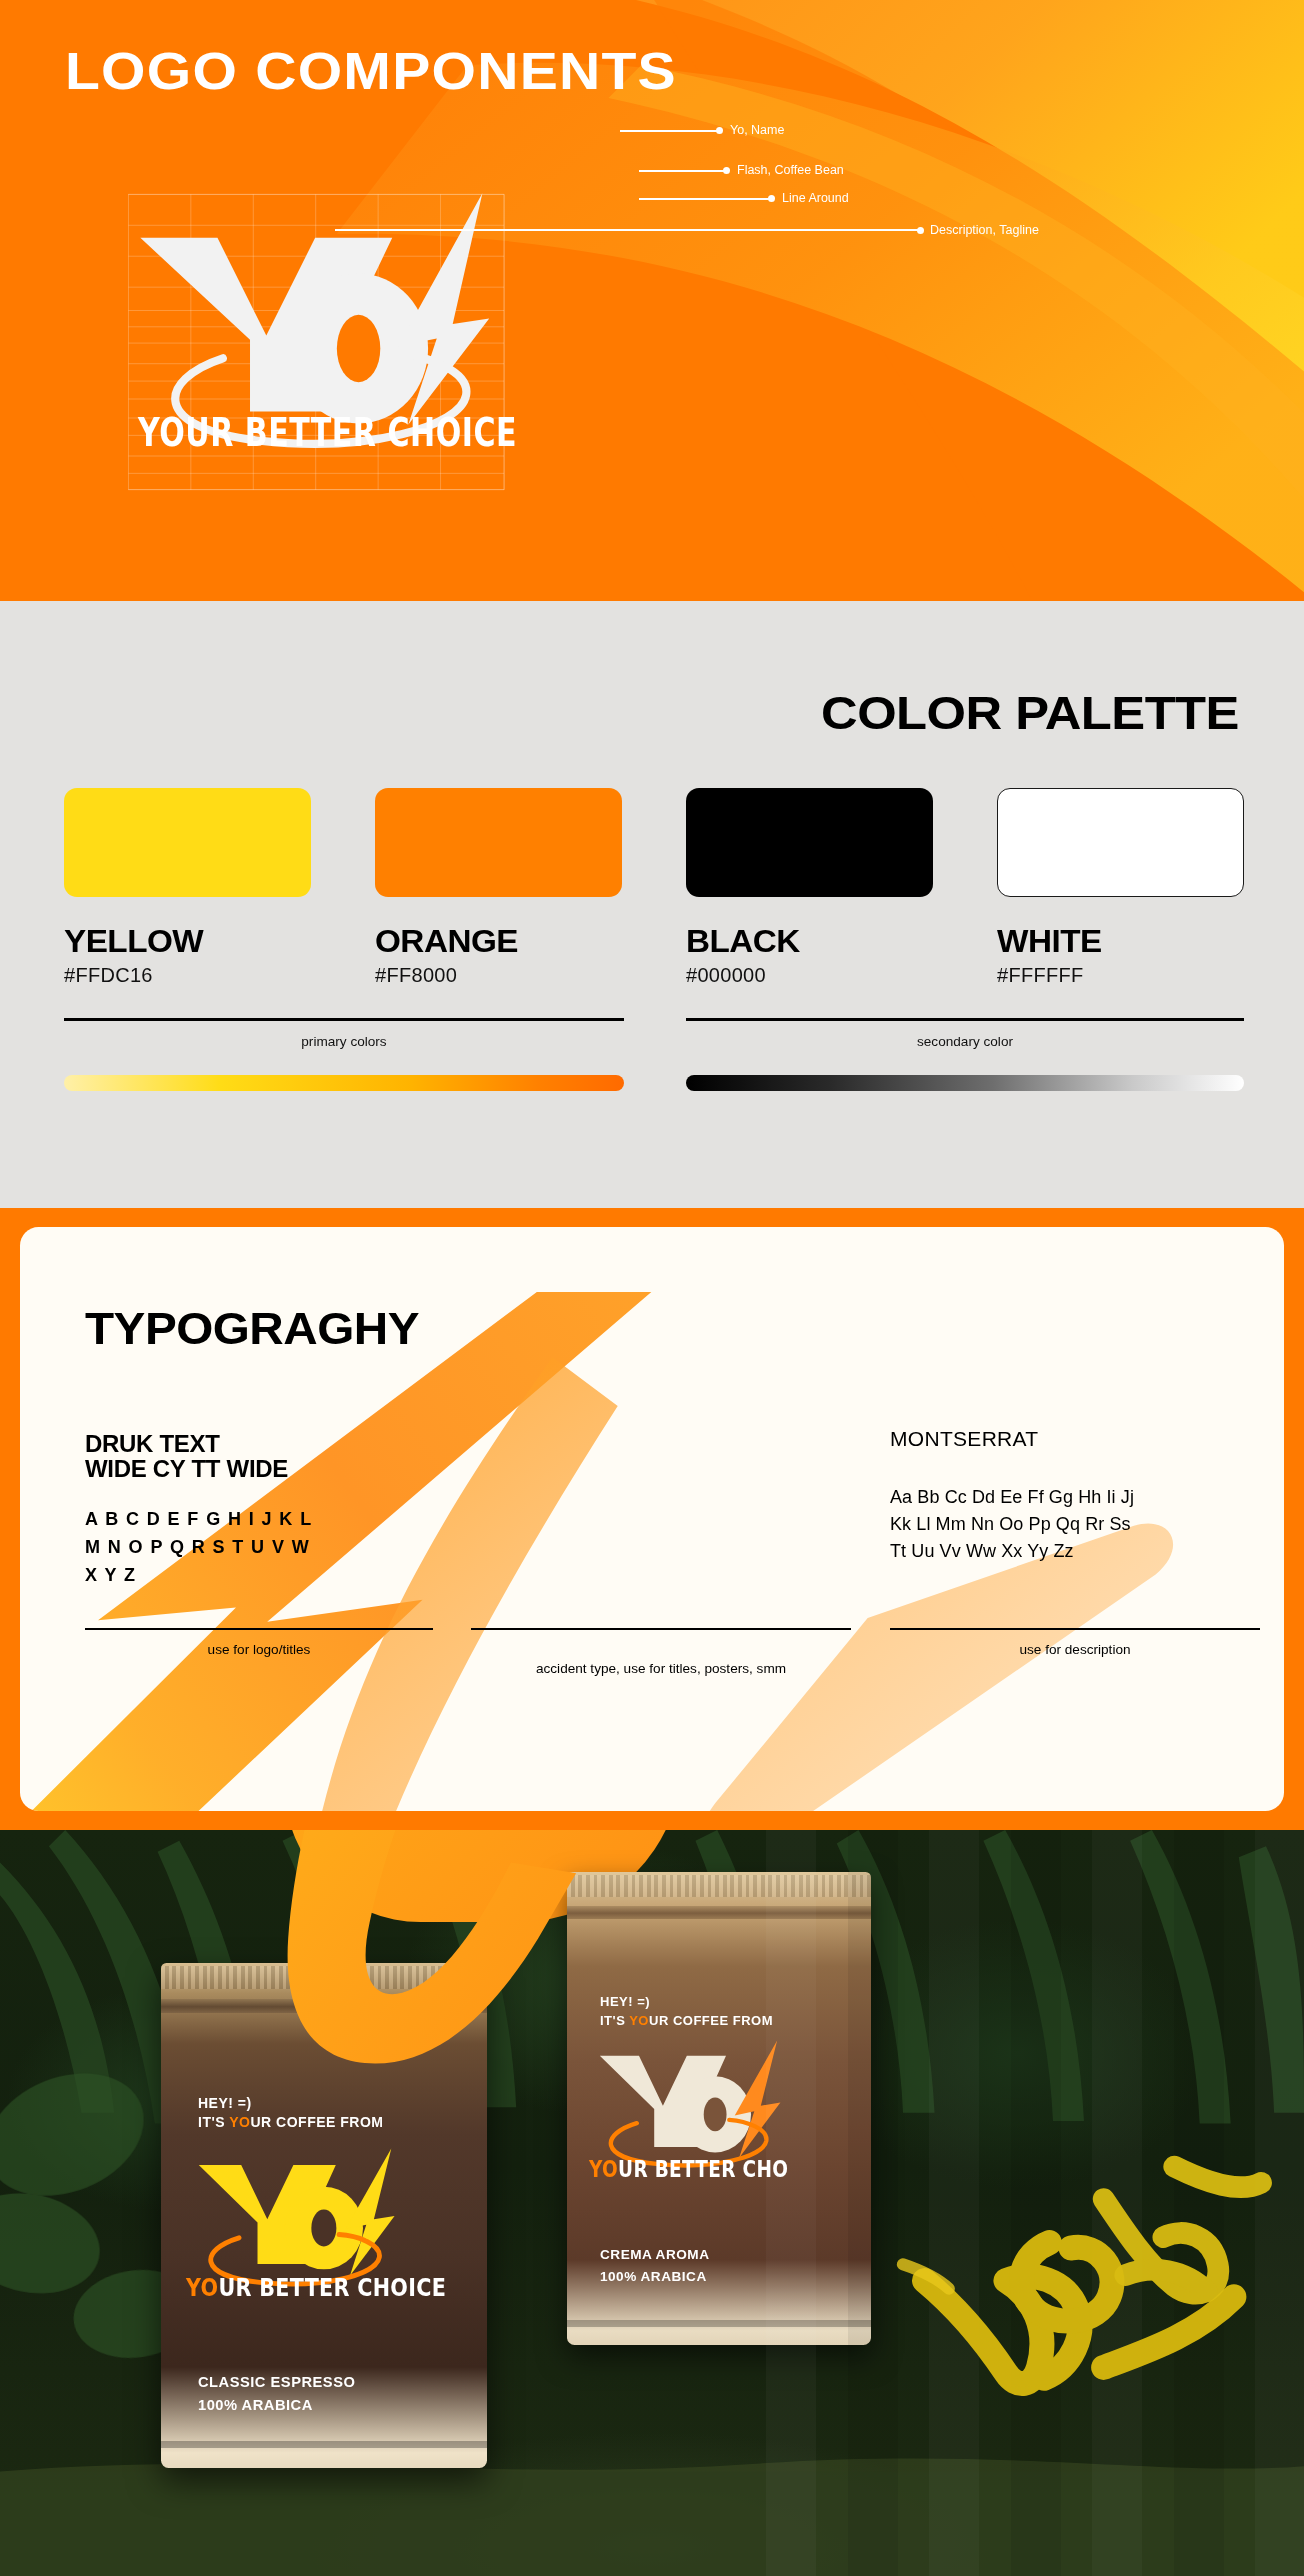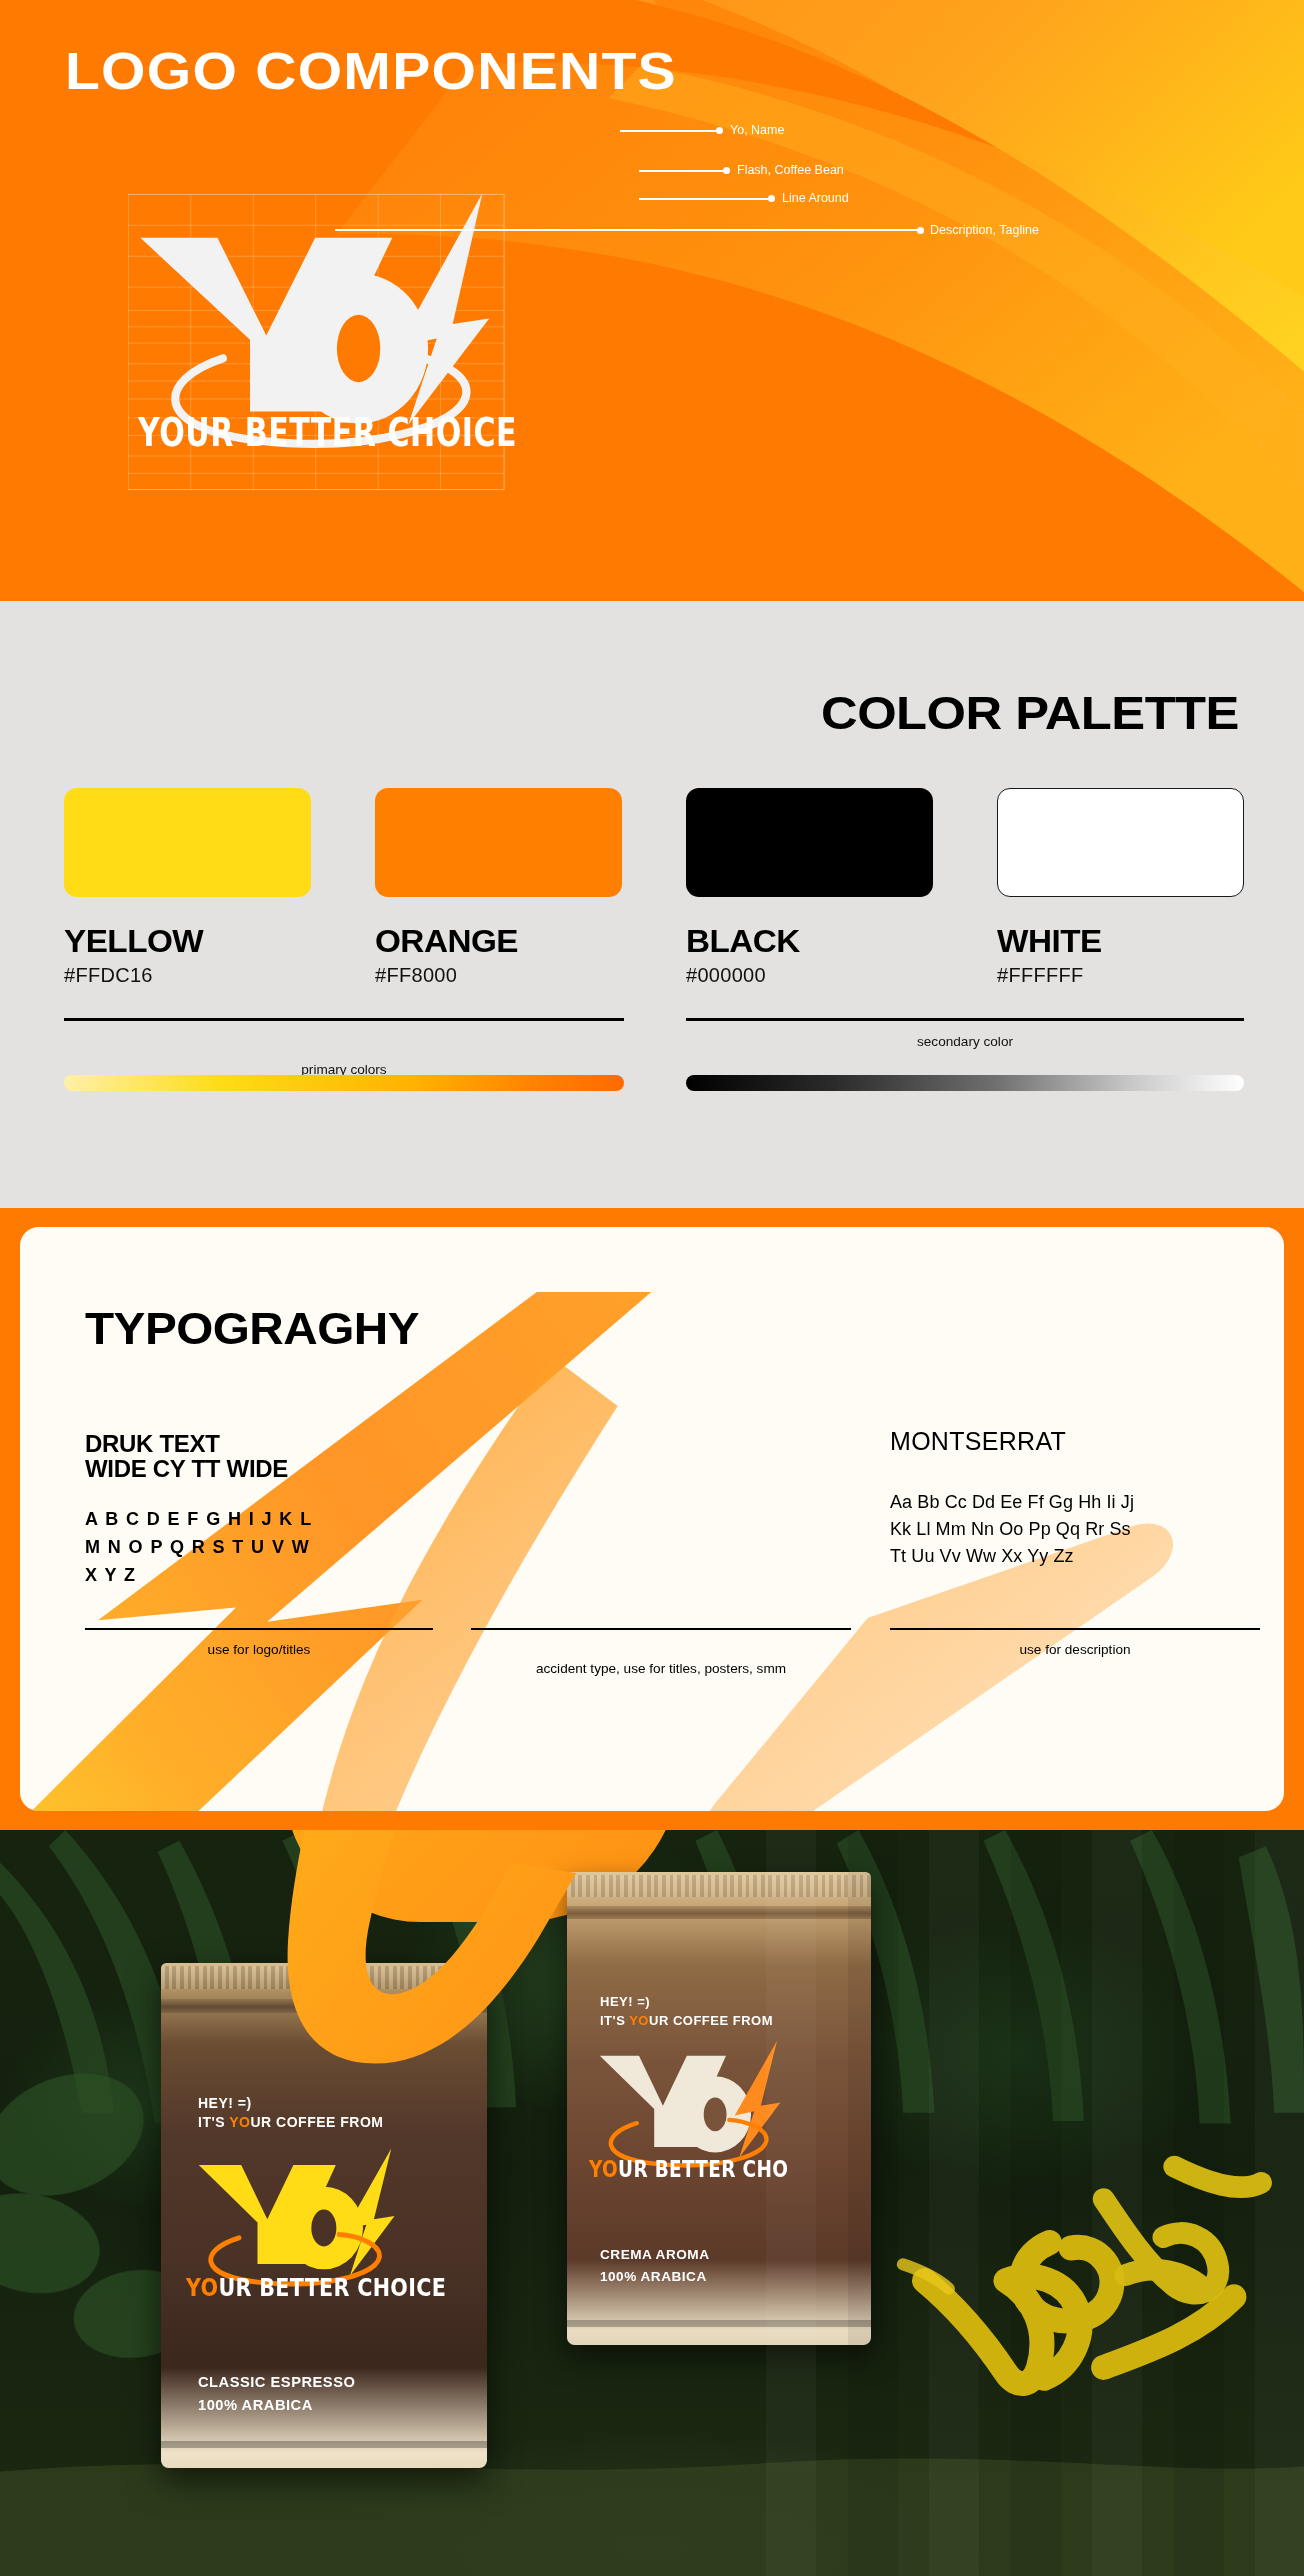--- a/index.html
+++ b/index.html
@@ -76,21 +76,21 @@
   }
   #typo-title {
     position:absolute; left:65px; top:76px;
     font-size:45px; font-weight:900; letter-spacing:-0.5px; color:#000;
     transform:scaleX(1.06); transform-origin:left center; white-space:nowrap;
     z-index:5;
   }
   .typo-col { position:absolute; z-index:5; }
   .typo-name { font-size:24px; font-weight:900; color:#000; line-height:1.06; letter-spacing:-0.3px; }
   .typo-name.hand { font-family:"DejaVu Sans", sans-serif; font-weight:700; font-size:23px; letter-spacing:-0.5px; transform:scaleY(1.25) scaleX(0.93); transform-origin:left top; }
-  .typo-name.light { font-weight:400; font-size:25px; letter-spacing:0.3px; }
+  .typo-name.light { font-weight:400; font-size:21px; letter-spacing:0.3px; }
   .typo-alpha { font-size:18px; font-weight:900; color:#000; line-height:1.55; letter-spacing:1.4px; }
   .typo-alpha.hand { font-family:"DejaVu Sans", sans-serif; font-weight:700; font-size:15.8px; letter-spacing:0.3px; line-height:1.62; transform:scaleY(1.22); transform-origin:left top; }
   .typo-alpha.light { font-weight:400; font-size:18px; letter-spacing:0.1px; line-height:1.5; }
   .typo-rule { position:absolute; height:2.2px; background:#000; z-index:5; }
   .typo-use { position:absolute; font-size:13.6px; color:#000000; text-align:center; z-index:5; white-space:nowrap; }
 
   
   #sec-photo {
     position:absolute; left:0; top:1830px; width:1304px; height:746px;
     overflow:hidden; background:#141C12;
@@ -204,21 +204,21 @@
 
     <div class="swatch" style="left:686px;top:187px;width:247px;height:109px;background:#000000;"></div>
     <div class="sw-name" style="left:686px;top:322px;">BLACK</div>
     <div class="sw-hex" style="left:686px;top:363px;">#000000</div>
 
     <div class="swatch white-sw" style="left:997px;top:187px;width:247px;height:109px;background:#FFFFFF;"></div>
     <div class="sw-name" style="left:997px;top:322px;">WHITE</div>
     <div class="sw-hex" style="left:997px;top:363px;">#FFFFFF</div>
 
     <div class="rule" style="left:64px;top:417px;width:560px;"></div>
-    <div class="rule-caption" style="left:64px;top:433px;width:560px;margin-top:28px;">primary colors</div>
+    <div class="rule-caption" style="left:64px;top:433px;width:560px;">primary colors</div>
     <div class="grad-bar" style="left:64px;top:474px;width:560px;background:linear-gradient(90deg,#FFF0A8 0%,#FFDC16 28%,#FFB300 62%,#FF8000 85%,#FF6A00 100%);"></div>
 
     <div class="rule" style="left:686px;top:417px;width:558px;"></div>
     <div class="rule-caption" style="left:686px;top:433px;width:558px;">secondary color</div>
     <div class="grad-bar" style="left:686px;top:474px;width:558px;background:linear-gradient(90deg,#000000 0%,#2a2a2a 26%,#6e6e6e 55%,#c9c9c9 80%,#FFFFFF 100%);"></div>
   </section>
 
   <section id="sec-typo">
     <div id="typo-card">
 

